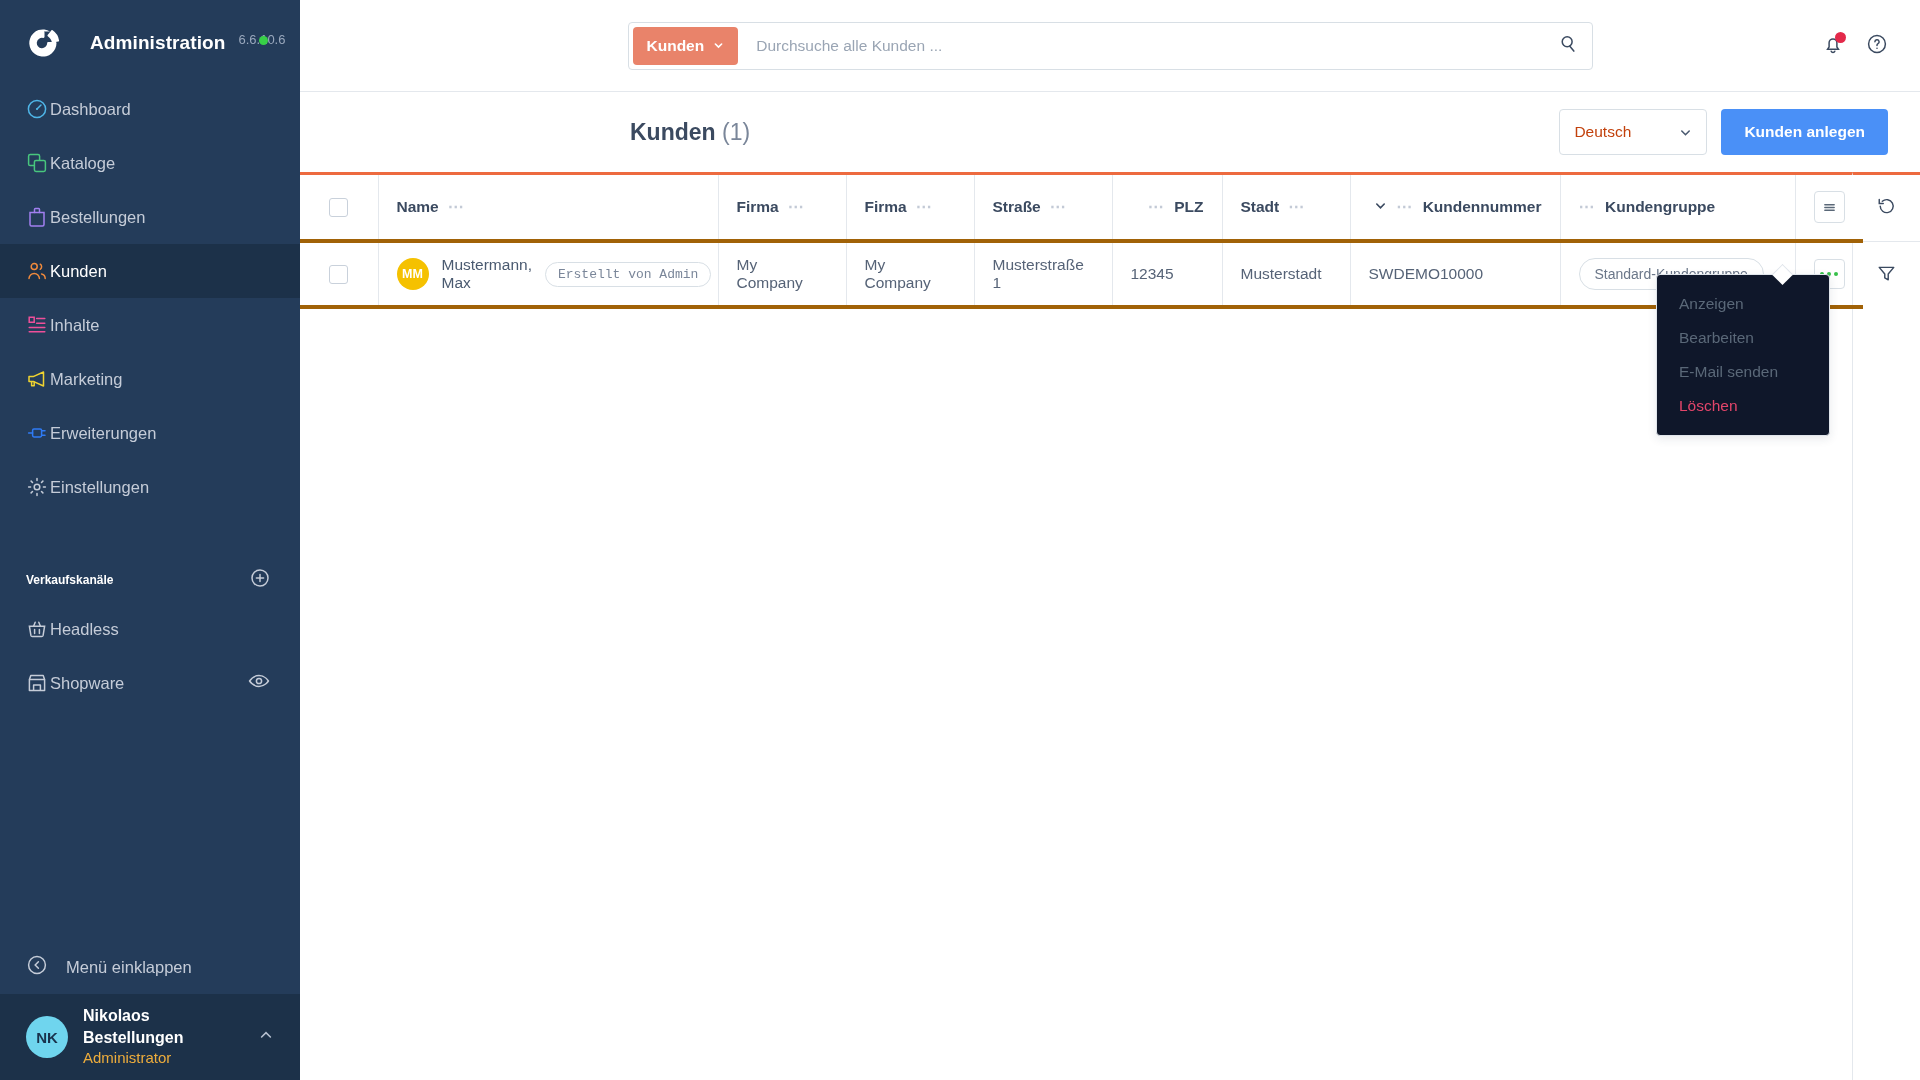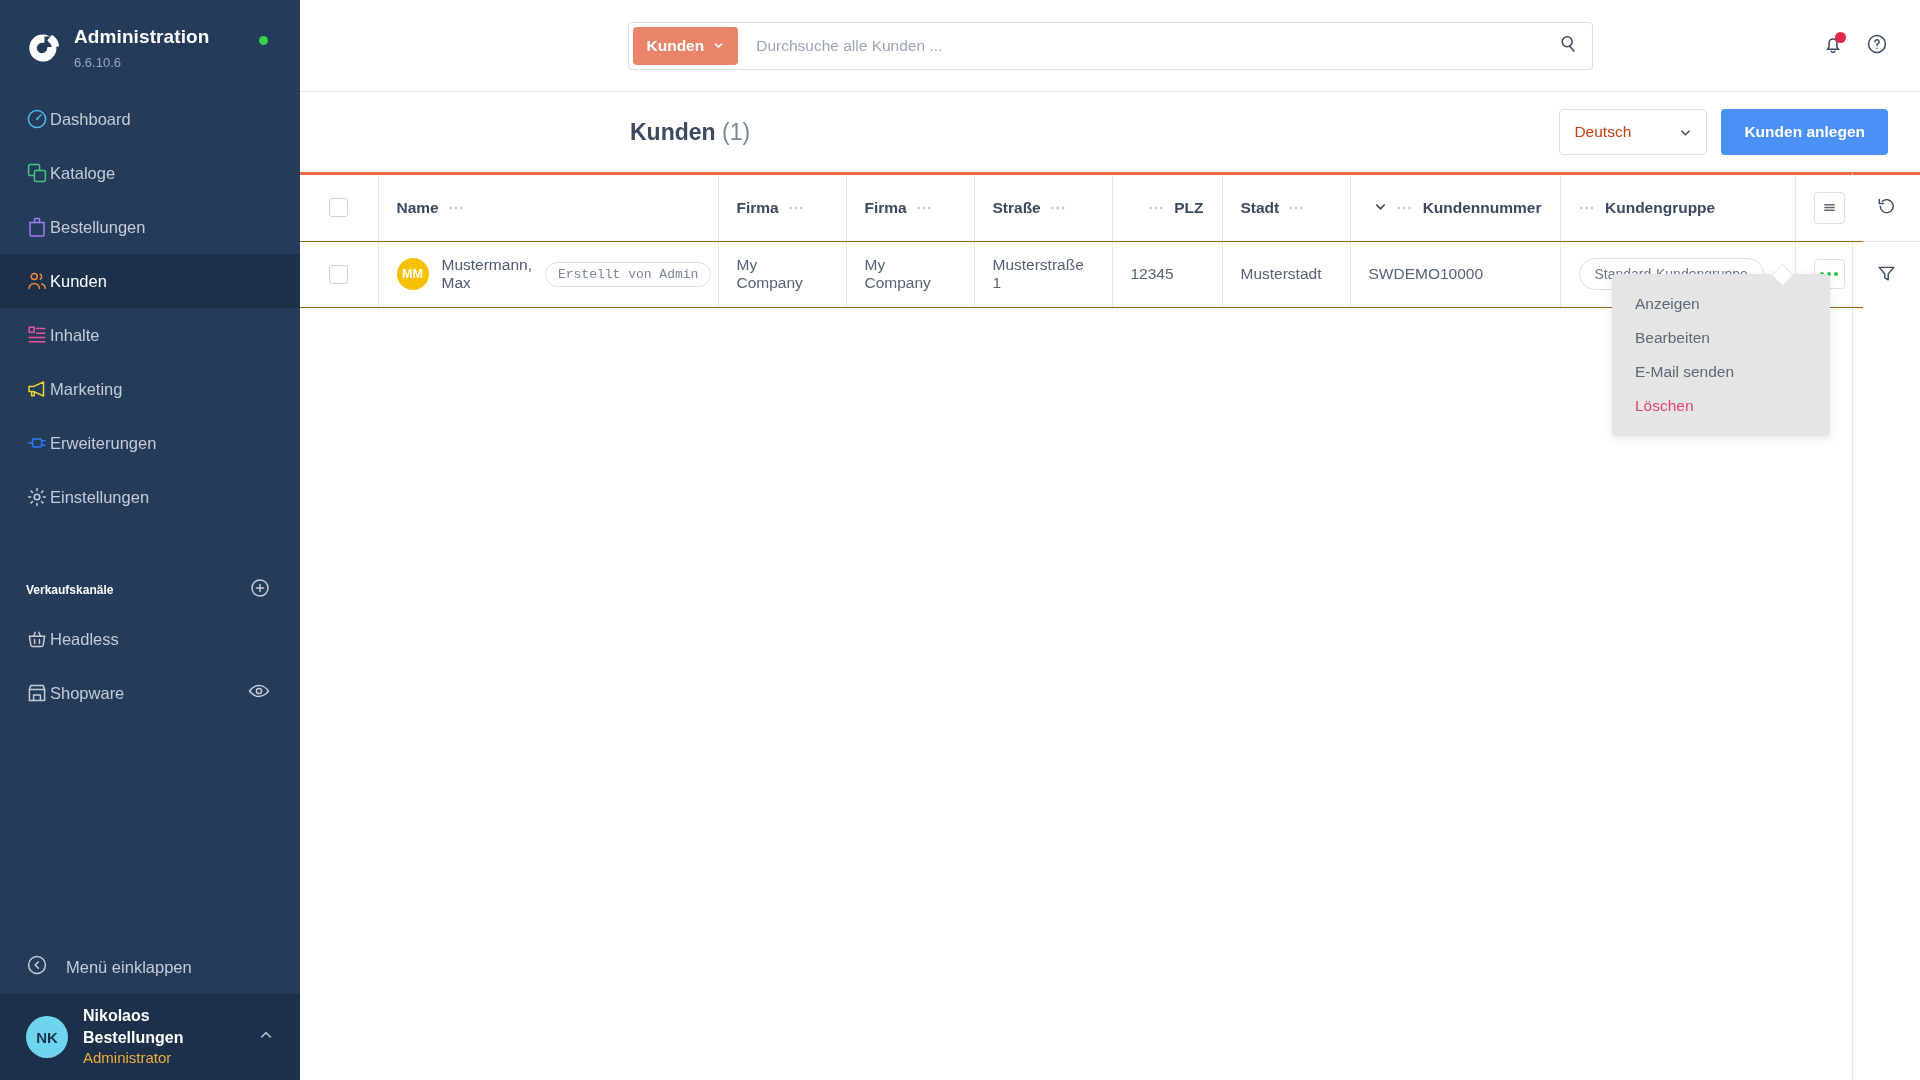--- a/index.html
+++ b/index.html
@@ -15,21 +15,21 @@
     width: 300px; height: 1080px; flex: 0 0 300px;
     background: #243c5a;
     display: flex; flex-direction: column;
     position: relative;
   }
   .sb-brand {
     display: flex; align-items: center; gap: 14px;
     padding: 26px 0 22px 26px; position: relative;
   }
   .sb-logo { width: 34px; height: 34px; flex: 0 0 34px; }
-  .sb-brand-txt { display: flex; flex-direction: column; gap: 7px; }
+  .sb-brand-txt { display: flex; flex-direction: row; gap: 13px; margin-left: 16px; }
   .sb-title { color: #fff; font-size: 19px; font-weight: bold; letter-spacing: .1px; }
   .sb-ver { color: #9aa8bd; font-size: 13px; }
   .sb-dot {
     position: absolute; right: 32px; top: 36px;
     width: 9px; height: 9px; border-radius: 50%; background: #37d047;
   }
 
   .sb-nav { display: flex; flex-direction: column; }
   .sb-item {
     display: flex; align-items: center; gap: 2px;
@@ -143,21 +143,21 @@
     display: flex; flex-direction: column; align-items: center; gap: 0;
   }
   .rail-btn {
     width: 68px; height: 66px; display: flex; align-items: center; justify-content: center;
     cursor: pointer;
   }
   .rail-sep { width: 68px; height: 1px; background: #e4e8ed; }
 
   table.grid { width: 100%; border-collapse: collapse; table-layout: fixed; }
   table.grid th, table.grid td {
-    border-bottom: 1px solid #a16207; border-right: 1px solid #e4e8ed;
+    border-bottom: 4px solid #a16207; border-right: 1px solid #e4e8ed;
     height: 66px; padding: 0 18px; text-align: left;
   }
   table.grid th {
     font-size: 15.5px; color: #3b4a60; font-weight: bold;
     background: #fff; vertical-align: middle;
   }
   table.grid td { font-size: 15.5px; color: #566377; vertical-align: middle; }
   .th-in { display: flex; align-items: center; gap: 9px; }
   .th-in.right { justify-content: flex-end; }
   .dots { color: #c3cad6; font-size: 16px; letter-spacing: 1.5px; cursor: pointer; line-height: 1; }
@@ -195,22 +195,22 @@
   }
   .ctx-btn {
     width: 36px; height: 30px; border: 1px solid #d8dfe5; border-radius: 4px;
     background: #fff; display: flex; align-items: center; justify-content: center;
     gap: 3px; cursor: pointer; position: relative;
   }
   .ctx-btn i { width: 4px; height: 4px; border-radius: 50%; background: #37c04a; display: block; }
 
   
   .ctx-menu {
-    position: absolute; width: 218px;
-    background: #e5e5e5; border: 1px solid #e0e5eb; border-radius: 4px;
+    position: absolute; width: 174px;
+    background: #0f172a; border: 1px solid #e0e5eb; border-radius: 4px;
     box-shadow: 0 3px 10px rgba(30,45,70,.10);
     padding: 12px 0; z-index: 40;
   }
   .ctx-menu::before {
     content: ""; position: absolute; top: -8px; right: 39px;
     width: 14px; height: 14px; background: #fff;
     border-left: 1px solid #e0e5eb; border-top: 1px solid #e0e5eb;
     transform: rotate(45deg);
   }
   .ctx-item {

